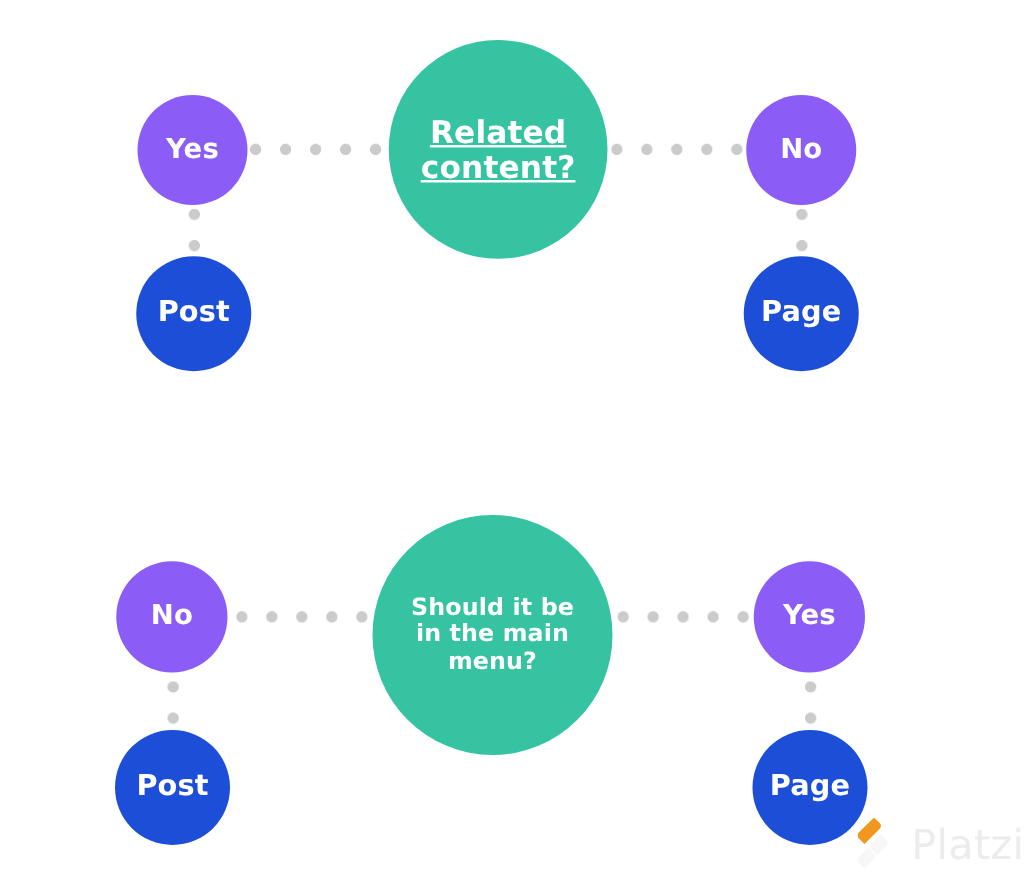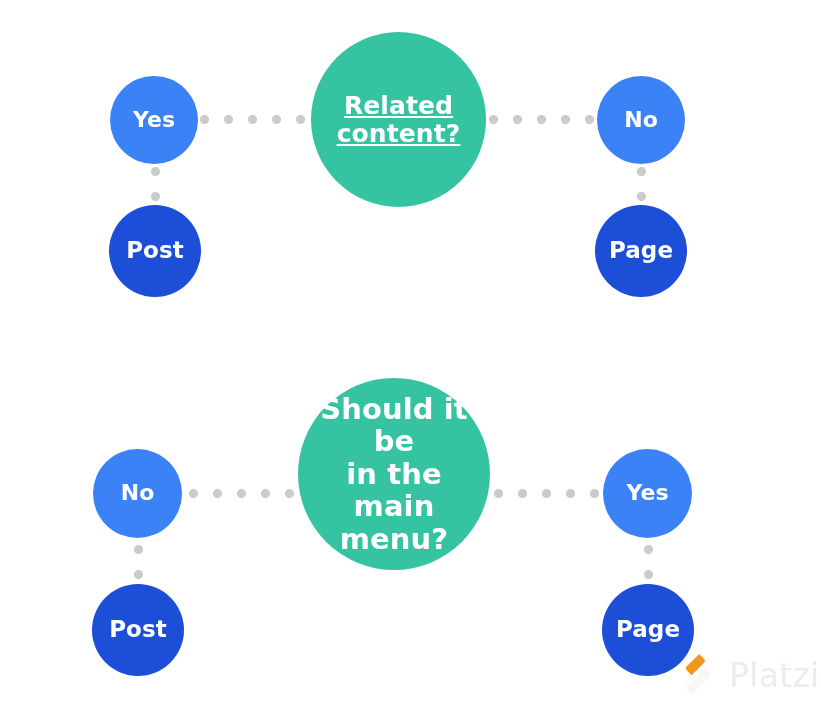--- a/index.html
+++ b/index.html
@@ -37,21 +37,21 @@
     line-height: 1.12;
     letter-spacing: 0.1px;
     user-select: none;
   }
 
   .node-green {
     background: #35c3a2;
     font-weight: 700;
   }
   .node-blue {
-    background: #3b82f6;
+    background: #8b5cf6;
     font-weight: 700;
   }
   .node-orange {
     background: #1d4ed8;
     font-weight: 600;
   }
 
   .node-label {
     display: block;
     white-space: pre-line;
@@ -133,21 +133,21 @@
   </div>
 
   <div class="connector connector-h" style="left:189px; top:489px; width:110px;"></div>
 
   <div class="connector connector-h" style="left:494px; top:489px; width:108px;"></div>
 
   <div class="connector connector-v" style="left:134px; top:545px; width:9px; height:40px;"></div>
 
   <div class="connector connector-v" style="left:644px; top:545px; width:9px; height:40px;"></div>
 
-  <div class="node node-green" style="left:298px; top:378px; width:192px; height:192px; font-size:29px;">
+  <div class="node node-green" style="left:298px; top:412px; width:192px; height:192px; font-size:19px;">
     <span class="node-label">Should it be
 in the main
 menu?</span>
   </div>
 
   <div class="node node-blue" style="left:93px; top:449px; width:89px; height:89px; font-size:22px;">
     <span class="node-label">No</span>
   </div>
 
   <div class="node node-blue" style="left:603px; top:449px; width:89px; height:89px; font-size:22px;">

